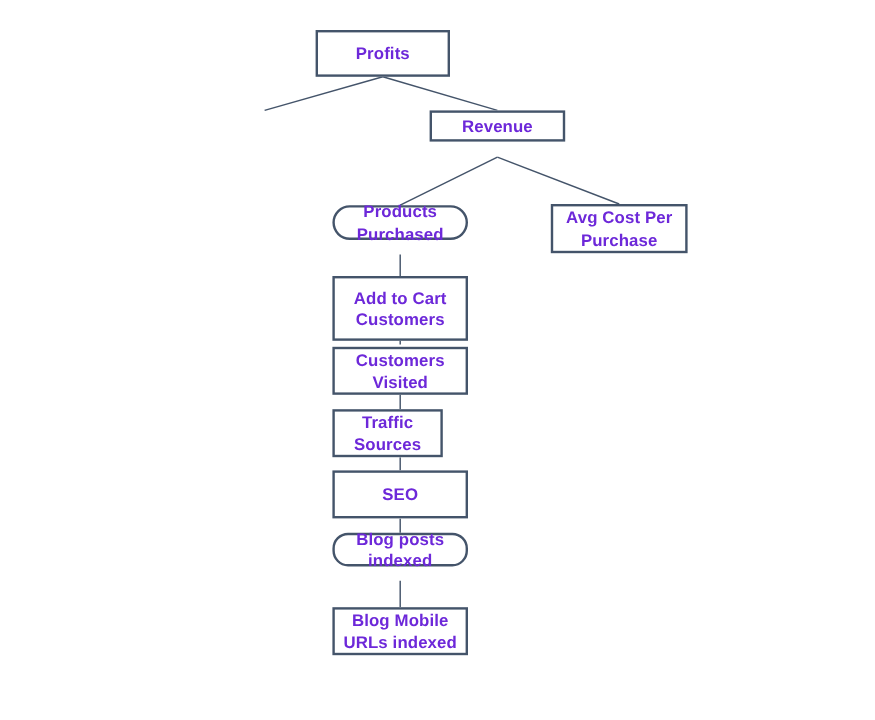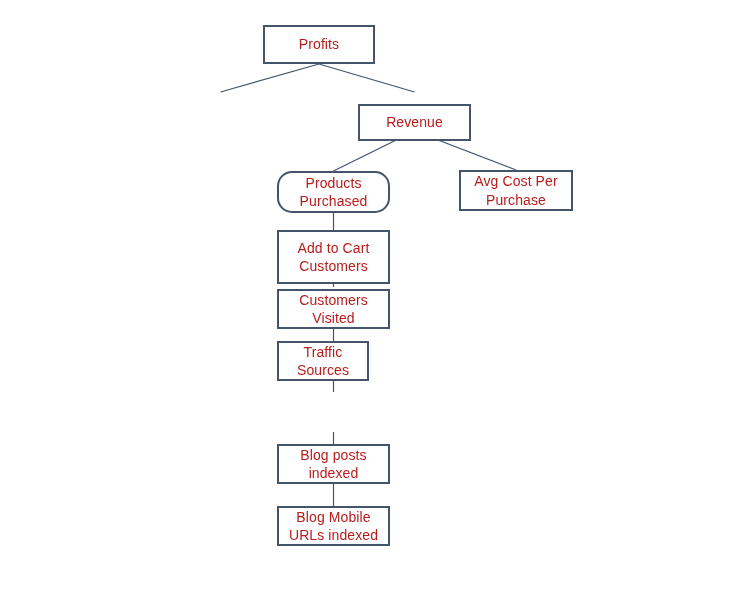--- a/index.html
+++ b/index.html
@@ -28,24 +28,24 @@
     box-sizing: border-box;
     border: 2px solid #44546A;
     background: #ffffff;
     display: flex;
     align-items: center;
     justify-content: center;
     text-align: center;
     padding: 1px 3px;
   }
   .node-label {
-    font-weight: normal;
+    font-weight: bold;
     font-size: 14px;
     line-height: 1.3;
-    color: #b91c1c;
+    color: #6d28d9;
     letter-spacing: 0.1px;
   }
 </style>
 </head>
 <body>
 
 <div class="canvas" style="background: rgb(255, 255, 255);">
 
   <svg id="edge-layer" viewBox="0 0 729 600" xmlns="http://www.w3.org/2000/svg">
       <line x1="319" y1="64" x2="220.5" y2="92" stroke="#44546A" stroke-width="1.2"></line>
@@ -58,46 +58,49 @@
       <line x1="333.5" y1="381" x2="333.5" y2="392" stroke="#44546A" stroke-width="1.2"></line>
       <line x1="333.5" y1="432" x2="333.5" y2="444" stroke="#44546A" stroke-width="1.2"></line>
       <line x1="333.5" y1="484" x2="333.5" y2="506" stroke="#44546A" stroke-width="1.2"></line>
     </svg>
 
   <div class="node" id="node-profits" style="left: 263px; top: 25px; width: 112px; height: 39px; border-color: rgb(68, 84, 106); background: rgb(255, 255, 255); color: rgb(0, 0, 0);">
     <span class="node-label">Profits</span>
   </div>
 
 
-  <div class="node" id="node-revenue" style="left: 358px; top: 104px; width: 113px; height: 37px; border-color: rgb(68, 84, 106); background: rgb(255, 255, 255); color: rgb(0, 0, 0);">
+  <div class="node" id="node-revenue" style="left: 358px; top: 92px; width: 113px; height: 26px; border-color: rgb(68, 84, 106); background: rgb(255, 255, 255); color: rgb(0, 0, 0);">
     <span class="node-label">Revenue</span>
   </div>
 
-  <div class="node" id="node-products_purchased" style="left: 277px; top: 171px; width: 113px; height: 42px; border-color: rgb(68, 84, 106); background: rgb(255, 255, 255); color: rgb(0, 0, 0); border-radius: 15px;">
+  <div class="node" id="node-products_purchased" style="left: 277px; top: 171px; width: 113px; height: 29px; border-color: rgb(68, 84, 106); background: rgb(255, 255, 255); color: rgb(0, 0, 0); border-radius: 15px;">
     <span class="node-label">Products Purchased</span>
   </div>
 
   <div class="node" id="node-avg_cost_per_purchase" style="left: 459px; top: 170px; width: 114px; height: 41px; border-color: rgb(68, 84, 106); background: rgb(255, 255, 255); color: rgb(0, 0, 0);">
     <span class="node-label">Avg Cost Per Purchase</span>
   </div>
 
   <div class="node" id="node-add_to_cart_customers" style="left: 277px; top: 230px; width: 113px; height: 54px; border-color: rgb(68, 84, 106); background: rgb(255, 255, 255); color: rgb(0, 0, 0);">
     <span class="node-label">Add to Cart Customers</span>
   </div>
 
   <div class="node" id="node-customers_visited" style="left: 277px; top: 289px; width: 113px; height: 40px; border-color: rgb(68, 84, 106); background: rgb(255, 255, 255); color: rgb(0, 0, 0);">
     <span class="node-label">Customers Visited</span>
   </div>
 
   <div class="node" id="node-traffic_sources" style="left: 277px; top: 341px; width: 92px; height: 40px; border-color: rgb(68, 84, 106); background: rgb(255, 255, 255); color: rgb(0, 0, 0);">
     <span class="node-label">Traffic Sources</span>
   </div>
 
+  <div class="node" id="node-seo" style="left: 277px; top: 392px; width: 113px; height: 40px; border-color: rgb(68, 84, 106); background: rgb(255, 255, 255); color: rgb(0, 0, 0);">
+    <span class="node-label">SEO</span>
+  </div>
 
-  <div class="node" id="node-blog_posts_indexed" style="left: 277px; top: 444px; width: 113px; height: 40px; border-color: rgb(68, 84, 106); background: rgb(255, 255, 255); color: rgb(0, 0, 0);">
+  <div class="node" id="node-blog_posts_indexed" style="left: 277px; top: 444px; width: 113px; height: 28px; border-color: rgb(68, 84, 106); background: rgb(255, 255, 255); color: rgb(0, 0, 0); border-radius: 13px;">
     <span class="node-label">Blog posts indexed</span>
   </div>
 
   <div class="node" id="node-good_mobile_urls_indexed" style="left: 277px; top: 506px; width: 113px; height: 40px; border-color: rgb(68, 84, 106); background: rgb(255, 255, 255); color: rgb(0, 0, 0);">
     <span class="node-label">Blog Mobile URLs indexed</span>
   </div>
 
 </div>
 
 </body></html>

